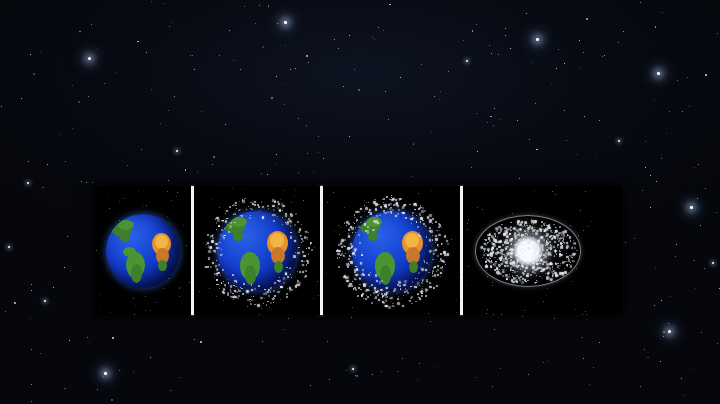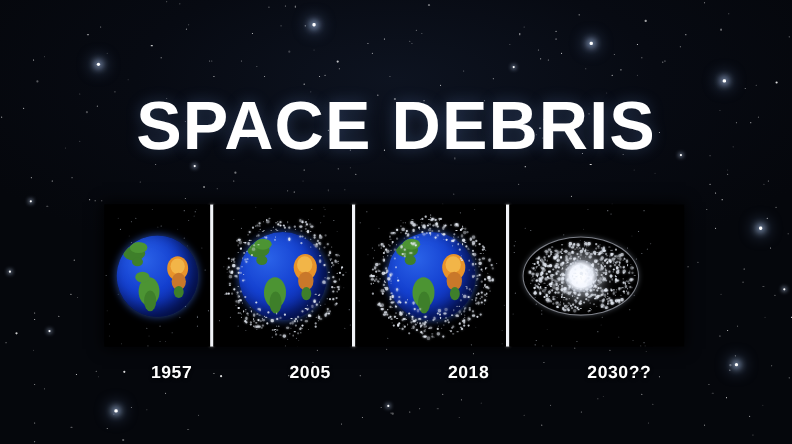--- a/index.html
+++ b/index.html
@@ -533,21 +533,20 @@
       <div class="star bigglow" style="left: 668px; top: 330px; width: 3px; height: 3px; opacity: 1;"></div>
       <div class="star bigglow" style="left: 104px; top: 372px; width: 2.5px; height: 2.5px; opacity: 1;"></div>
       <div class="star glow" style="left: 352px; top: 368px; width: 2px; height: 2px; opacity: 1;"></div>
       <div class="star glow" style="left: 618px; top: 140px; width: 2px; height: 2px; opacity: 1;"></div>
       <div class="star glow" style="left: 176px; top: 150px; width: 2px; height: 2px; opacity: 1;"></div>
       <div class="star glow" style="left: 466px; top: 60px; width: 2px; height: 2px; opacity: 1;"></div>
       <div class="star glow" style="left: 8px; top: 246px; width: 2px; height: 2px; opacity: 1;"></div>
       <div class="star glow" style="left: 712px; top: 262px; width: 2px; height: 2px; opacity: 1;"></div>
     </div>
 
-  <div id="title">SPACE DEBRIS</div>
 
   <div id="filmstrip">
 
     <div class="panel" style="width:96px;">
       <div class="panel-stars">
           <div class="pstar" style="left: 46px; top: 80px; opacity: 0.16;"></div>
           <div class="pstar" style="left: 68.9px; top: 67.2px; opacity: 0.3;"></div>
           <div class="pstar" style="left: 14.8px; top: 126px; opacity: 0.29;"></div>
           <div class="pstar" style="left: 38.7px; top: 127.7px; opacity: 0.62;"></div>
           <div class="pstar" style="left: 84.2px; top: 101.3px; opacity: 0.4;"></div>
@@ -2184,20 +2183,14 @@
           <div class="deb" style="left: 103.5px; top: 48.1px; width: 1.5px; height: 1.5px; opacity: 0.74;"></div>
           <div class="deb" style="left: 87.8px; top: 51.9px; width: 2.5px; height: 2.5px; opacity: 0.88; box-shadow: rgba(230, 238, 250, 0.7) 0px 0px 2px;"></div>
           <div class="deb" style="left: 97.6px; top: 68px; width: 1.7px; height: 1.7px; opacity: 0.74;"></div>
           <div class="deb" style="left: 78.9px; top: 61.8px; width: 1.1px; height: 1.1px; opacity: 0.71;"></div>
           <div class="deb" style="left: 38.4px; top: 38px; width: 1.3px; height: 1.3px; opacity: 0.64;"></div>
         </div>
     </div>
 
   </div>
 
-  <div id="labels">
-    <div class="year" style="left:61px;">1957</div>
-    <div class="year" style="left:187px;">2005</div>
-    <div class="year" style="left:331px;">2018</div>
-    <div class="year" style="left:468px;">2030??</div>
-  </div>
 
 </div>
 
 </body></html>

